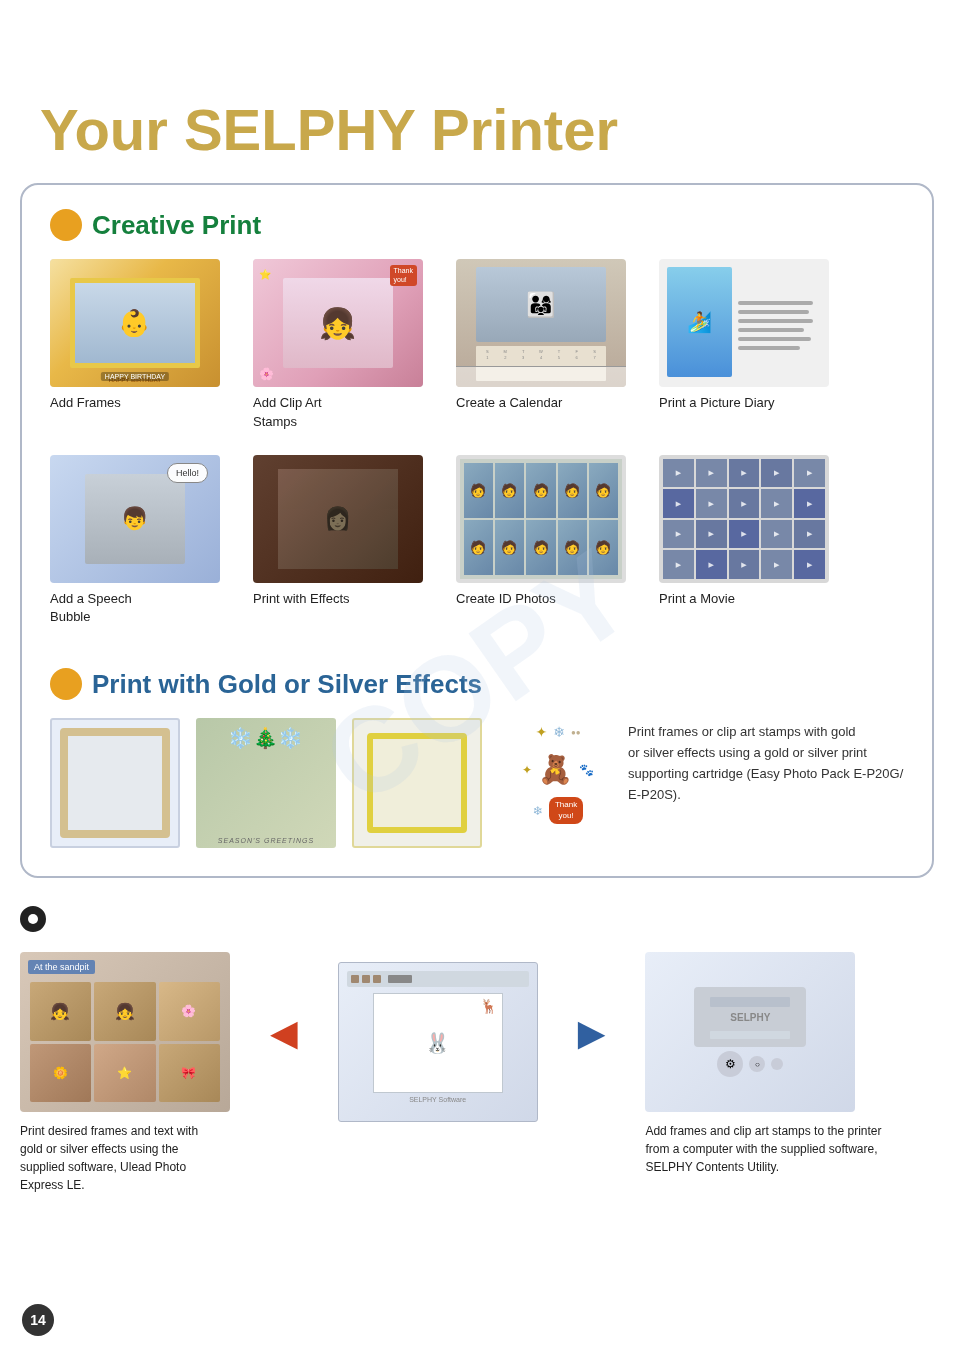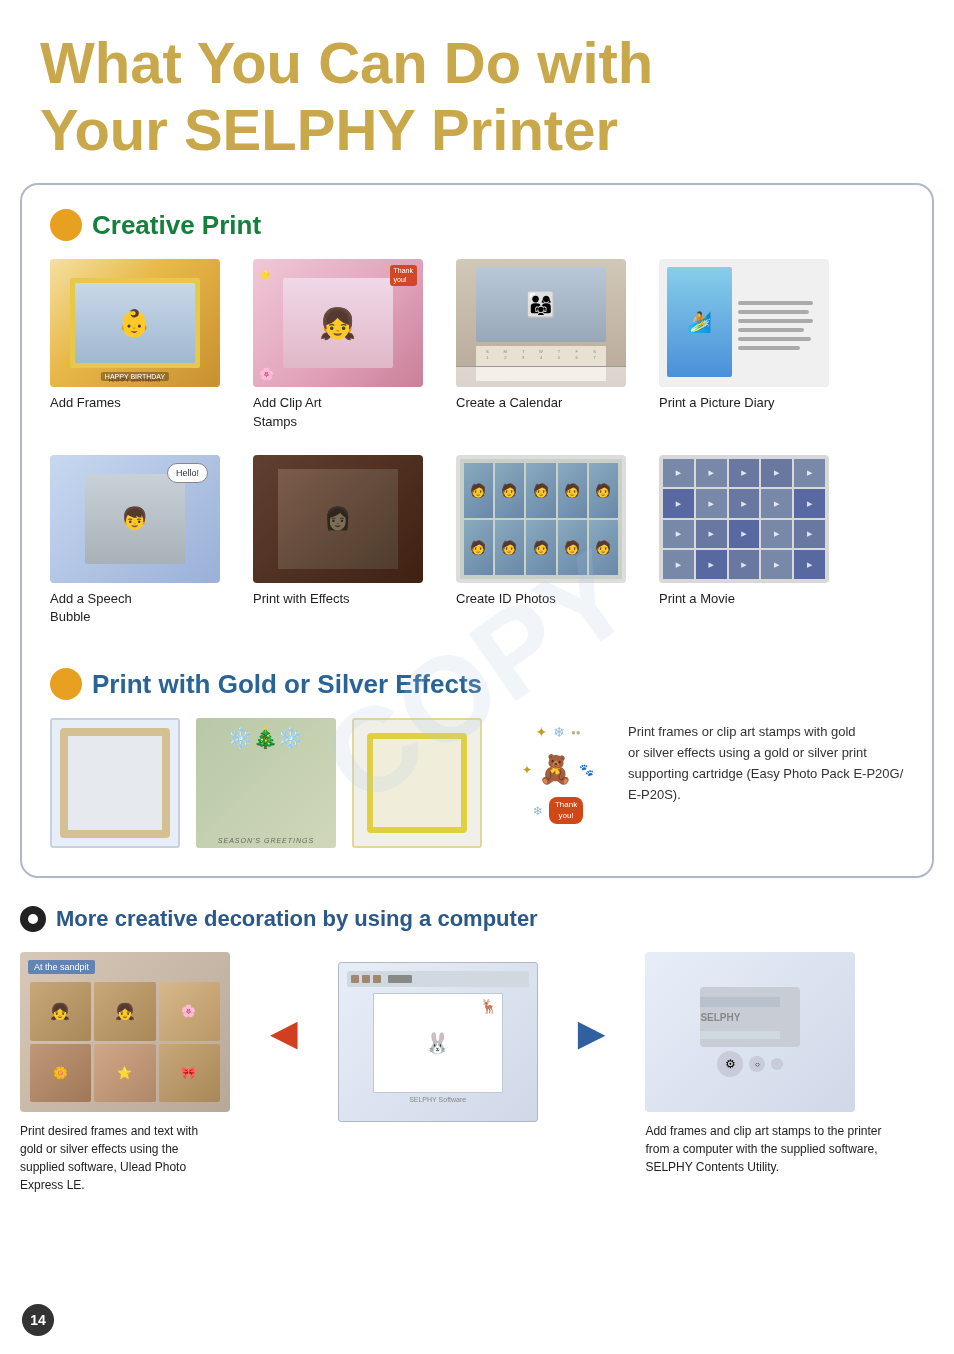--- a/index.html
+++ b/index.html
@@ -294,21 +294,21 @@
       color: #888;
       text-align: center;
     }
   </style>
 </head>
 <body>
 
 <div class="copy-watermark">COPY</div>
 
 <div class="page-title">
-  <span>What You Can Do with</span><br>
+  <br>
   <span>Your SELPHY Printer</span>
 </div>
 
 <div class="main-box">
 
   <div class="section-header">
     <div class="section-dot"></div>
     <span class="section-title">Creative Print</span>
   </div>
 
@@ -509,21 +509,20 @@
     </div>
   </div>
 
 </div>
 
 <div class="more-section">
   <div class="more-header">
     <div class="more-dot">
       <div class="more-dot-inner"></div>
     </div>
-    <span class="more-title">More creative decoration by using a computer</span>
   </div>
 
   <div class="more-row">
 
     <div class="more-item">
       <div class="more-img" style="background:linear-gradient(135deg,#d8c8b8 0%,#b8a898 100%);position:relative;">
         <div style="position:absolute;top:8px;left:8px;background:rgba(80,120,180,0.85);color:#fff;font-size:9px;padding:2px 6px;border-radius:2px;">At the sandpit</div>
 
         <div style="width:100%;height:100%;display:flex;align-items:center;justify-content:center;">
           <div style="display:grid;grid-template-columns:repeat(3,1fr);grid-template-rows:repeat(2,1fr);gap:3px;padding:30px 10px 10px 10px;width:100%;height:100%;">
@@ -565,21 +564,21 @@
     </div>
 
     <div class="more-arrow">
       <span style="font-size:36px;color:#3060a0;">▶</span>
     </div>
 
     <div class="more-item">
       <div class="more-img" style="background:linear-gradient(135deg,#e8eef8 0%,#d0d8e8 100%);">
         <div style="display:flex;flex-direction:column;align-items:center;justify-content:center;width:100%;height:100%;gap:4px;">
 
-          <div style="width:100px;height:60px;background:#c8cdd5;border-radius:4px;display:flex;flex-direction:column;justify-content:center;position:relative;">
+          <div style="width:112px;height:60px;background:#c8cdd5;border-radius:4px;display:flex;flex-direction:column;align-items:center;justify-content:center;position:relative;">
             <div style="width:80px;height:10px;background:#b8c0cc;border-radius:1px;position:absolute;top:10px;"></div>
             <div style="width:80px;height:8px;background:#d0d8e0;border-radius:1px;position:absolute;bottom:8px;"></div>
             <div style="font-size:10px;color:#888;font-weight:bold;">SELPHY</div>
           </div>
 
           <div style="display:flex;gap:6px;align-items:center;">
             <div style="width:26px;height:26px;background:#c8ccd8;border-radius:50%;display:flex;align-items:center;justify-content:center;font-size:12px;">⚙</div>
             <div style="width:16px;height:16px;background:#c8ccd8;border-radius:50%;display:flex;align-items:center;justify-content:center;font-size:8px;">○</div>
             <div style="width:12px;height:12px;background:#c8ccd8;border-radius:50%;"></div>
           </div>

